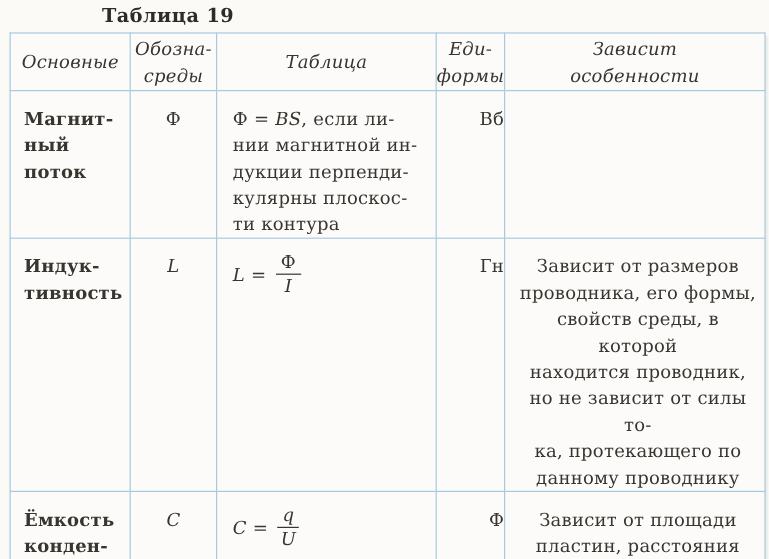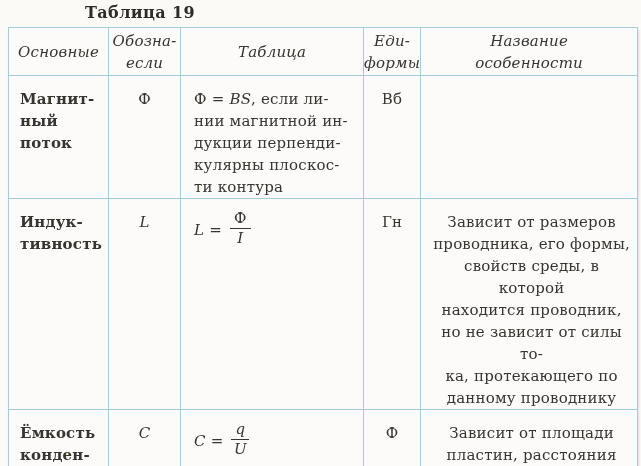--- a/index.html
+++ b/index.html
@@ -45,21 +45,21 @@
     font-weight:normal;
     font-size:14.5px;
     line-height:19px;
     text-align:center;
     white-space:pre-line;
   }
   td.name{padding:12px 6px 0 11px;white-space:pre-line;font-weight:bold;}
   td.sym{text-align:center;padding-top:12px;}
   td.formula{padding:12px 4px 0 13px;}
   td.formula.preline{white-space:pre-line;}
-  td.unit{text-align:center;padding-top:12px;}
+  td.unit{text-align:right;padding-top:12px;}
   td.features{padding:12px 6px 0 11px;white-space:pre-line;text-align:center;}
   .var{font-style:italic;}
   .frac{
     display:inline-block;
     vertical-align:middle;
     text-align:center;
     margin-left:3px;
     position:relative;
     top:-2px;
   }
@@ -86,25 +86,25 @@
       <col style="width:100px">
         <col style="width:72px">
         <col style="width:183px">
         <col style="width:54px">
         <col style="width:217px">
     </colgroup>
     <thead>
       <tr style="height:48px;">
         <th>Основные</th>
         <th>Обозна-
-если</th>
+среды</th>
         <th>Таблица</th>
         <th>Еди-
 формы</th>
-        <th>Название
+        <th>Зависит
 особенности</th>
       </tr>
     </thead>
     <tbody>
       <tr style="height:115px;">
         <td class="name">Магнит-
 ный
 поток</td>
         <td class="sym">Ф</td>
         <td class="formula preline"><span>Ф = </span><span class="var">BS</span><span>, если ли-

